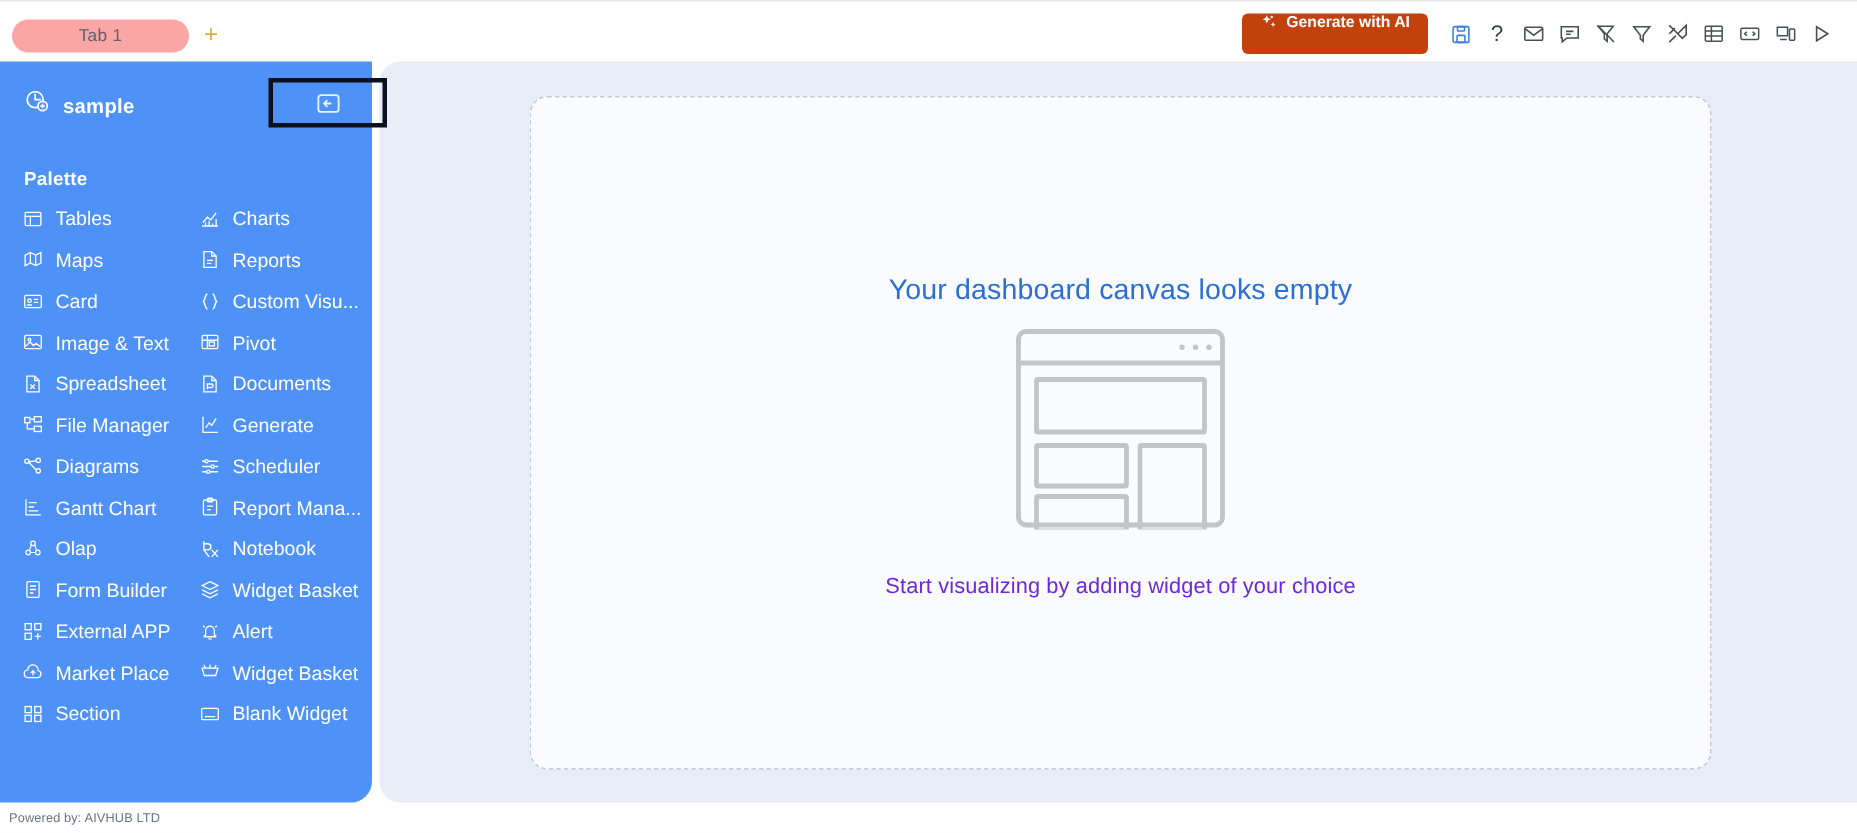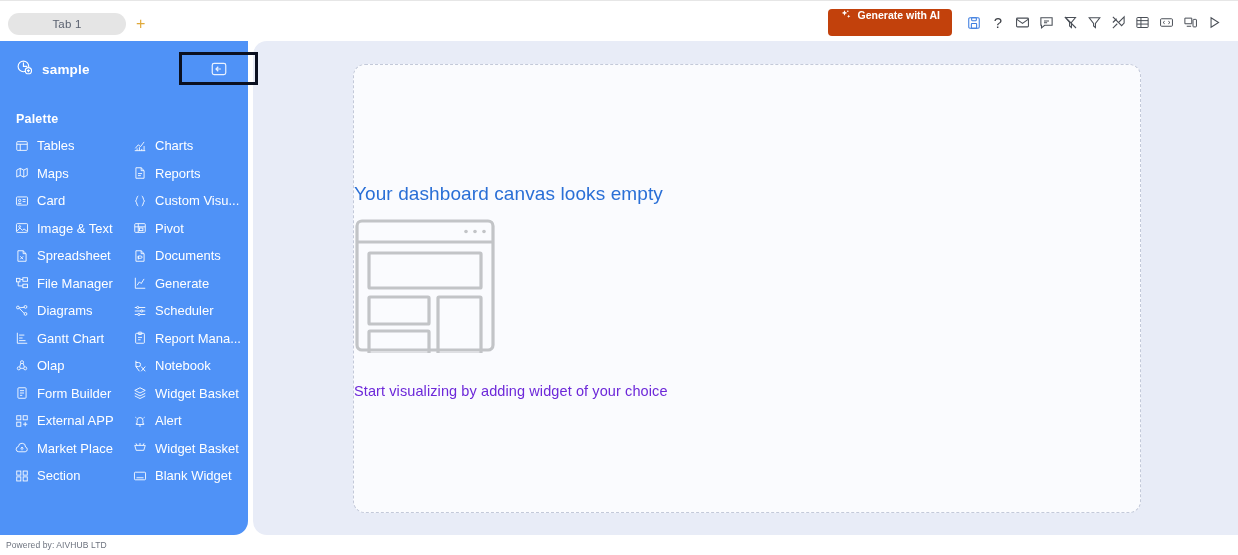--- a/index.html
+++ b/index.html
@@ -12,21 +12,21 @@
   .app { position: relative; width: 1238px; height: 555px; background:#fff; }
 
   
   .topbar {
     position: absolute; left:0; top:0; width:1238px; height:45px;
     background:#ffffff; border-top:1px solid #e6e6e6;
   }
   .tabstrip { position:absolute; left:8px; top:12px; display:flex; align-items:center; gap:6px; }
   .tab {
     min-width:118px; height:22px; border-radius:11px;
-    background:#e5e5e5; color:#5b6270; font-size:11.5px;
+    background:#fca5a5; color:#5b6270; font-size:11.5px;
     display:flex; align-items:center; justify-content:center;
     cursor:pointer; letter-spacing:.2px;
   }
   .tab-add { color:#e0a93a; font-size:16px; line-height:16px; padding:0 4px; cursor:pointer; }
 
   .topright { position:absolute; right:14px; top:8px; display:flex; align-items:center; gap:0px; }
   .genai {
     display:flex; align-items:flex-start; gap:6px;
     background:#c2410c; color:#ffffff; border-radius:4px;
     height:27px; padding:0 12px; font-size:10.5px; font-weight:bold;
@@ -93,21 +93,21 @@
   .main-area {
     position:absolute; left:253px; top:41px; width:985px; height:494px;
     background:#e8ecf7; border-radius:14px 0 0 14px;
   }
   .canvas {
     position:absolute; left:100px; top:23px; width:788px; height:449px;
     background:#fafbfe; border:1.5px dashed #c3c9d9; border-radius:12px;
   }
   .empty-wrap {
     position:absolute; left:0; right:0; top:118px;
-    display:flex; flex-direction:column; 
+    display:flex; flex-direction:column; align-items:center;
   }
   .empty-title {
     font-size:19px; color:#2a6fd6; letter-spacing:.1px; margin-bottom:13px;
   }
   .empty-sub {
     font-size:14.5px; color:#6d28d9; margin-top:30px; letter-spacing:.1px;
   }
   .dash-illu { width:142px; height:135px; }
 </style>
 </head>

